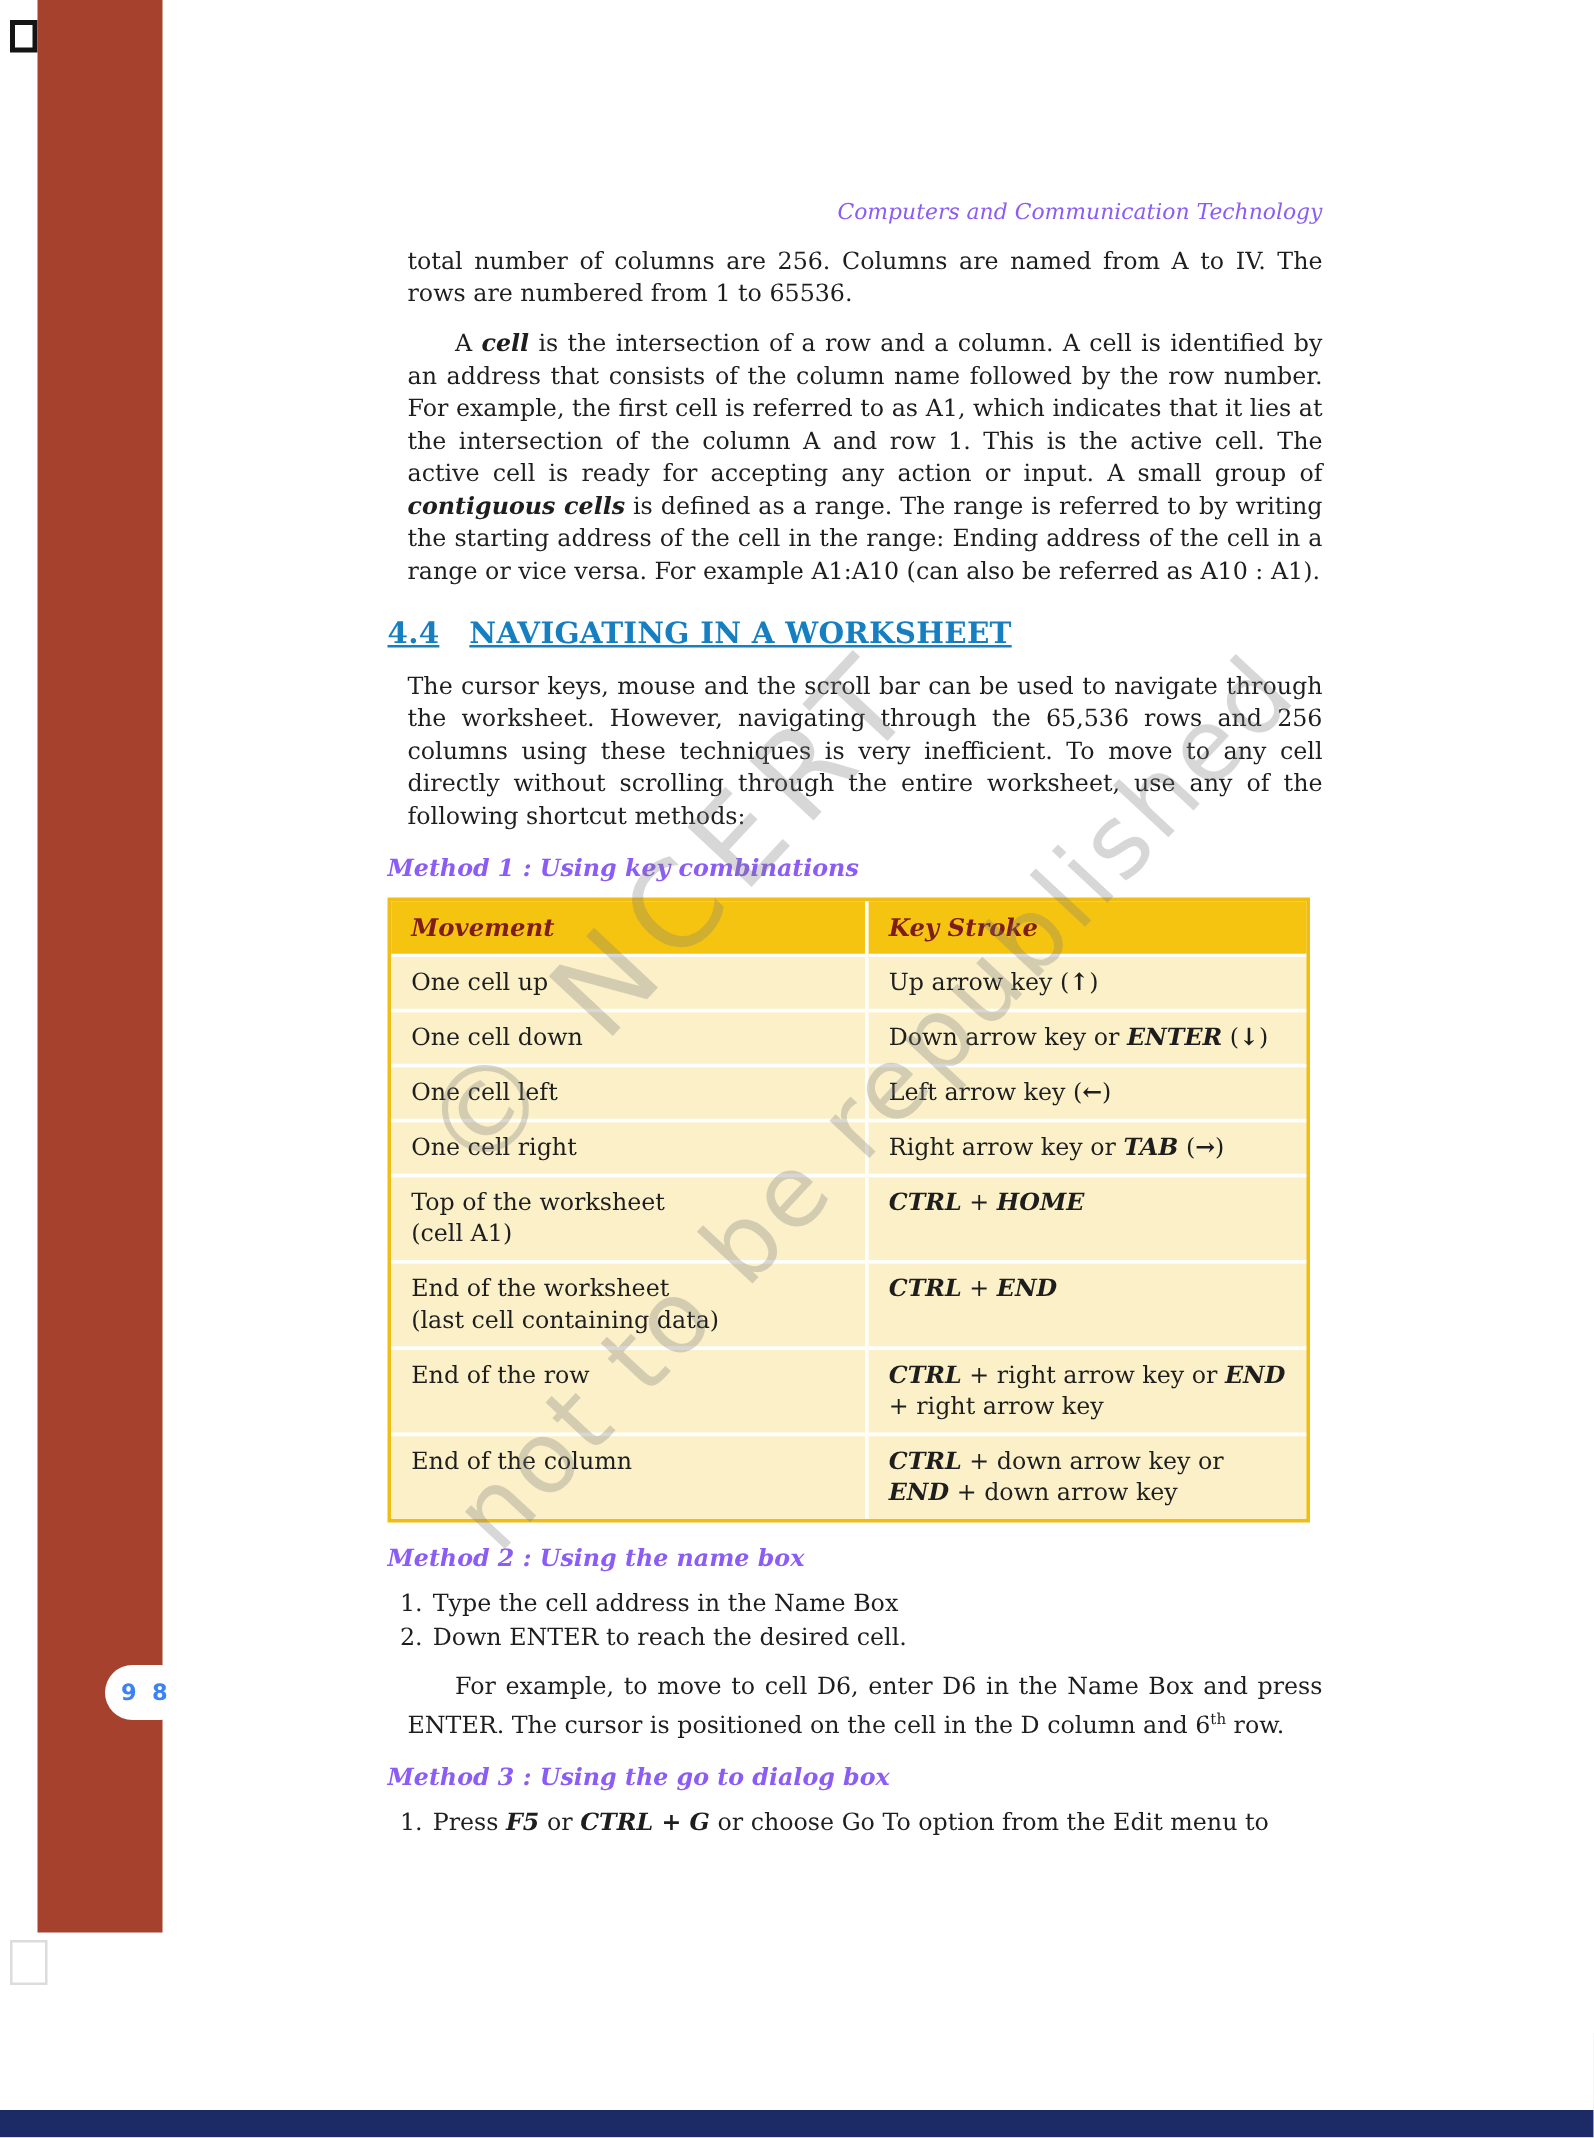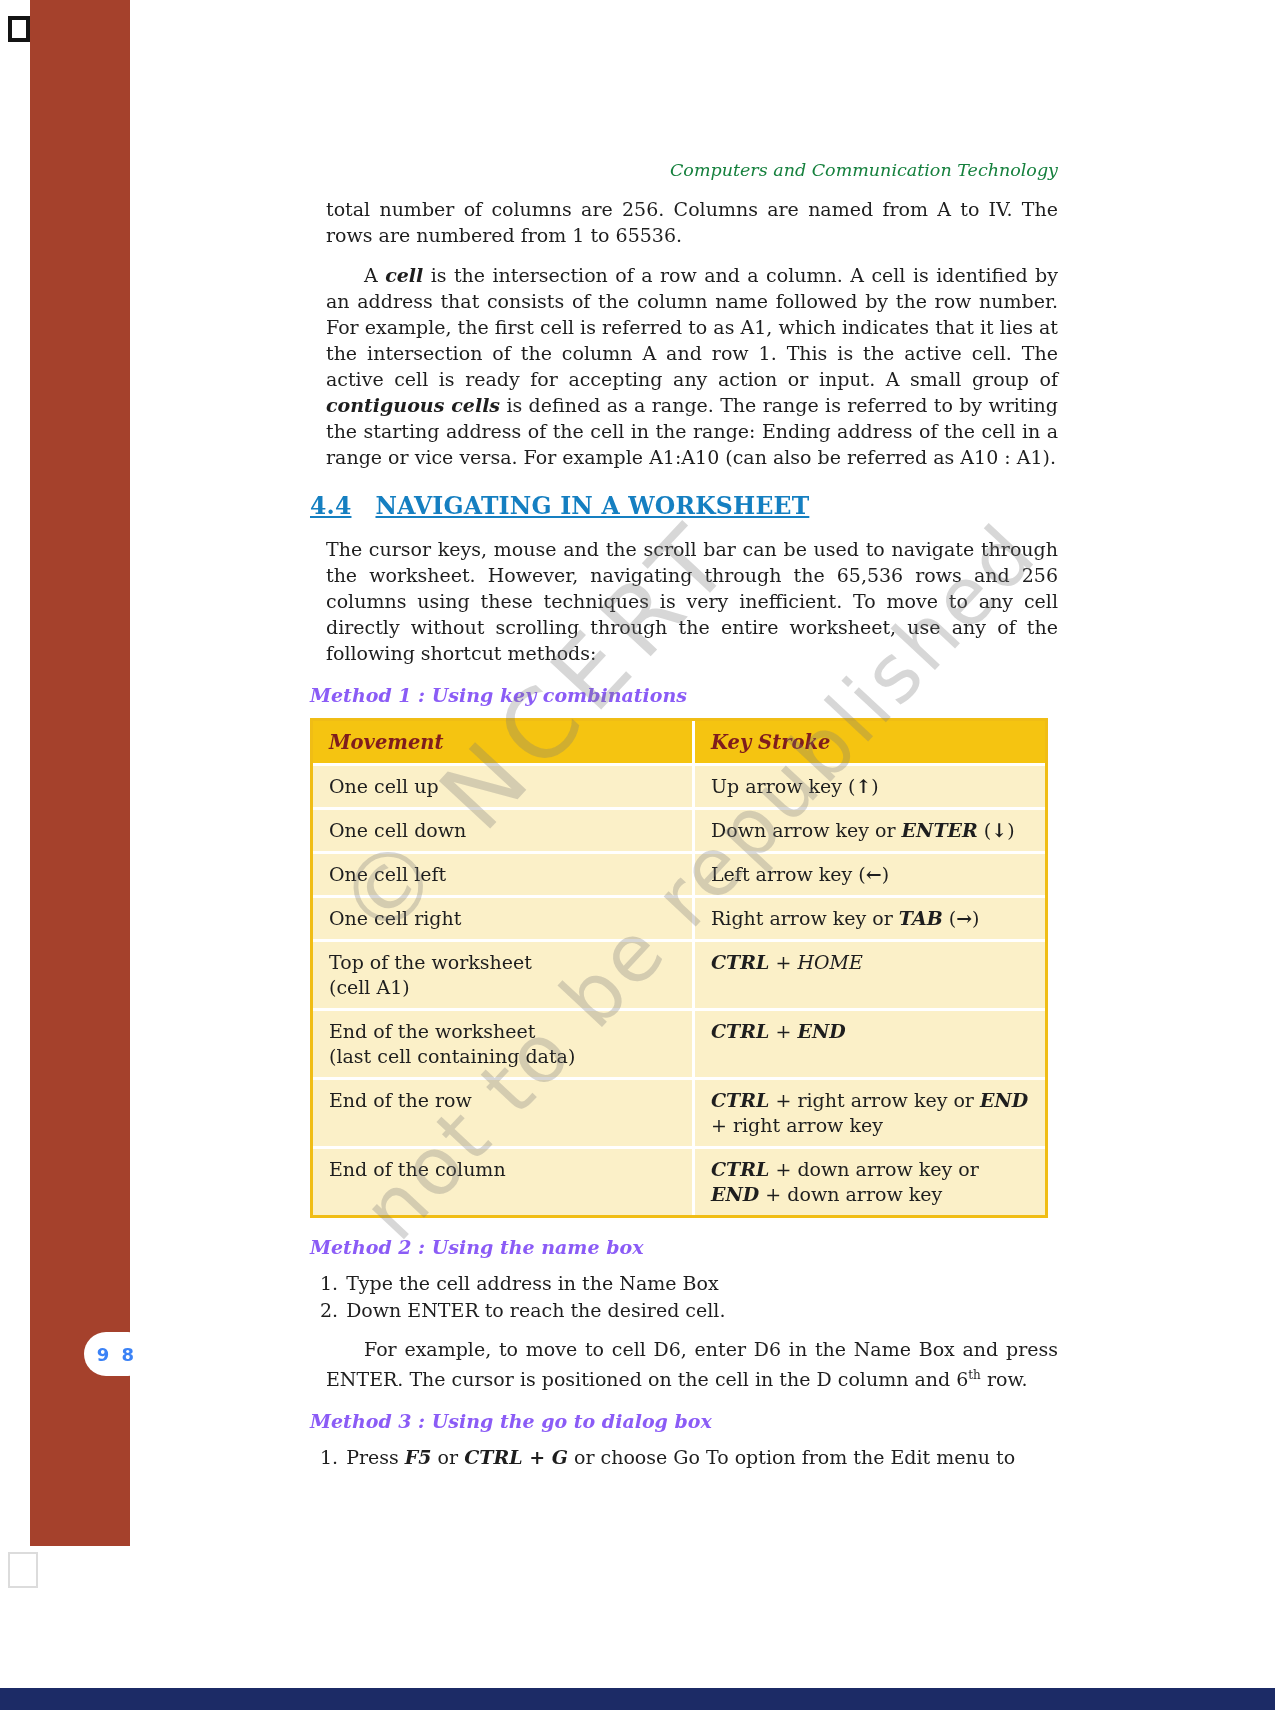--- a/index.html
+++ b/index.html
@@ -44,21 +44,21 @@
     width: 100%; height: 22px;
     background: #1c2b66;
     z-index: 25;
   }
   .content {
     position: absolute; left: 310px; top: 160px; width: 748px;
     z-index: 10;
   }
   .running-header {
     text-align: right;
-    color: #15803d; font-style: italic;
+    color: #8b5cf6; font-style: italic;
     font-size: 17.5px;
     margin: 0 0 16px 0;
   }
   .body {
     text-align: justify;
     font-size: 19px; line-height: 26px;
     margin: 0 0 14px 16px;
   }
   .indent { text-indent: 38px; }
   .section-heading {
@@ -176,21 +176,21 @@
           <td class="mv">One cell left</td>
           <td class="ks"><span>Left arrow key (</span><span style="font-weight: bold;">←</span><span>)</span></td>
         </tr>
         <tr>
           <td class="mv">One cell right</td>
           <td class="ks"><span>Right arrow key or </span><span style="font-weight: bold; font-style: italic;">TAB</span><span> (</span><span style="font-weight: bold;">→</span><span>)</span></td>
         </tr>
         <tr>
           <td class="mv">Top of the worksheet
 (cell A1)</td>
-          <td class="ks"><span style="font-weight: bold; font-style: italic;">CTRL</span><span> + </span><span style="font-weight: normal; font-style: italic; margin-top: 30px;">HOME</span></td>
+          <td class="ks"><span style="font-weight: bold; font-style: italic;">CTRL</span><span> + </span><span style="font-weight: bold; font-style: italic; margin-top: 30px;">HOME</span></td>
         </tr>
         <tr>
           <td class="mv">End of the worksheet
 (last cell containing data)</td>
           <td class="ks"><span style="font-weight: bold; font-style: italic;">CTRL</span><span> + </span><span style="font-weight: bold; font-style: italic;">END</span></td>
         </tr>
         <tr>
           <td class="mv">End of the row</td>
           <td class="ks"><span style="font-weight: bold; font-style: italic;">CTRL</span><span> + right arrow key or </span><span style="font-weight: bold; font-style: italic;">END</span><span> + right arrow key</span></td>
         </tr>

